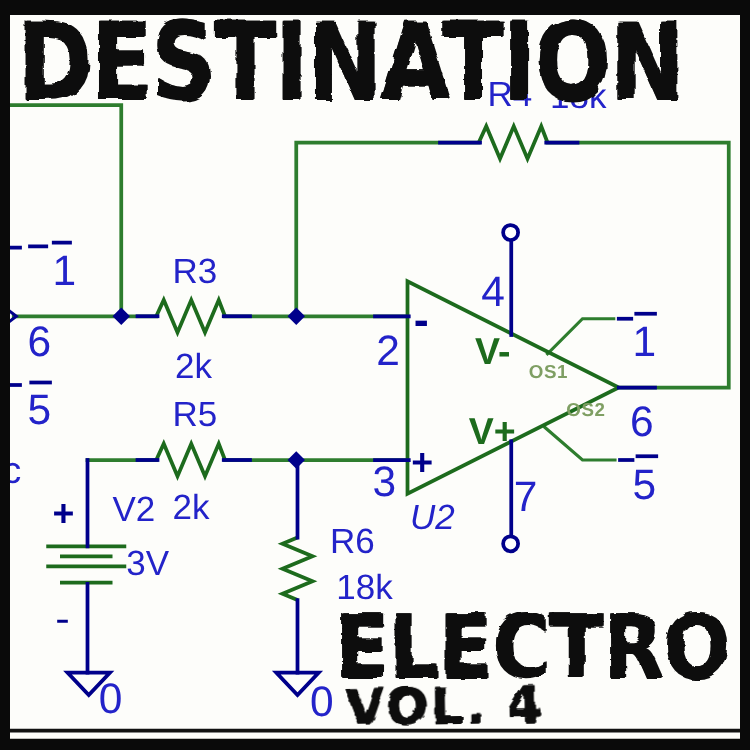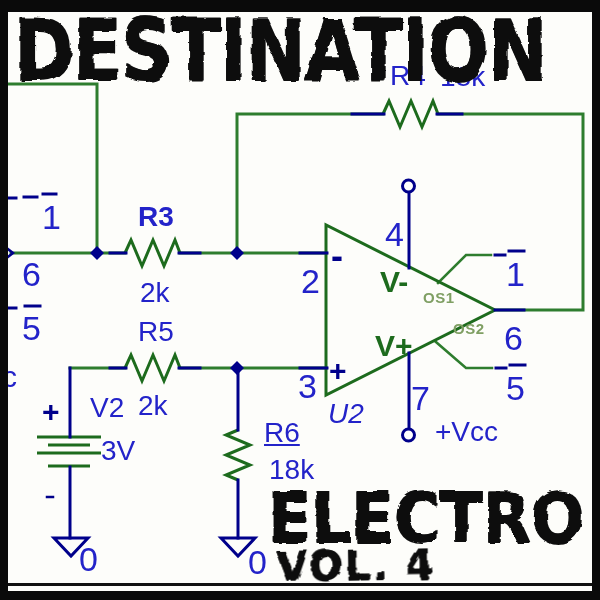--- a/index.html
+++ b/index.html
@@ -109,45 +109,44 @@
         <polygon points="97,246 104,253 97,260 90,253"></polygon>
         <polygon points="237,246 244,253 237,260 230,253"></polygon>
         <polygon points="237,361 244,368 237,375 230,368"></polygon>
       </g>
 
       <rect x="6" y="583" width="588" height="3" fill="#111"></rect>
     </svg>
 
     <span class="lbl fs28" style="left:390px; top:62px;">R4</span>
     <span class="lbl fs28" style="left:440px; top:63px;">18k</span>
-    <span class="lbl fs28" style="left:138px; top:203px;font-weight:bold;">R3</span>
+    <span class="lbl fs28" style="left:138px; top:203px;">R3</span>
     <span class="lbl fs28" style="left:140px; top:279px;">2k</span>
     <span class="lbl fs28" style="left:138px; top:318px;">R5</span>
     <span class="lbl fs28" style="left:138px; top:392px;">2k</span>
-    <span class="lbl fs28" style="left:264px; top:419px;text-decoration:underline;">R6</span>
+    <span class="lbl fs28" style="left:264px; top:419px;">R6</span>
     <span class="lbl fs28" style="left:269px; top:456px;">18k</span>
 
     <span class="lbl fs28" style="left:328px; top:400px;font-style:italic;">U2</span>
 
     <span class="lbl fs34" style="left:301px; top:264px;">2</span>
     <span class="lbl fs34" style="left:298px; top:369px;">3</span>
     <span class="lbl fs34" style="left:385px; top:217px;">4</span>
     <span class="lbl fs34" style="left:411px; top:381px;">7</span>
     <span class="lbl fs34" style="left:504px; top:321px;">6</span>
     <span class="lbl fs34" style="left:506px; top:257px;">1</span>
     <span class="lbl fs34" style="left:506px; top:371px;">5</span>
 
     <span class="lbl fs34 navy" style="left:331px; top:238px; font-size:36px;">-</span>
     <span class="lbl fs30 navy" style="left:329px; top:356px;">+</span>
     <span class="lbl fs30 green" style="left:380px; top:267px;">V-</span>
     <span class="lbl fs30 green" style="left:375px; top:331px;">V+</span>
     <span class="lbl os" style="left:423px; top:290px;">OS1</span>
     <span class="lbl os" style="left:425px; top:321px;margin-left:28px;">OS2</span>
 
-    <span class="lbl fs28" style="left:435px; top:418px;">+Vcc</span>
 
     <span class="lbl fs28" style="left:90px;  top:394px;">V2</span>
     <span class="lbl fs28" style="left:101px; top:437px;">3V</span>
     <span class="lbl fs30 navy" style="left:42px; top:397px;">+</span>
 
     <span class="lbl fs34" style="left:42px; top:200px;">1</span>
     <span class="lbl fs34" style="left:22px; top:257px;">6</span>
     <span class="lbl fs34" style="left:22px; top:311px;">5</span>
     <span class="lbl fs30" style="left:2px;  top:362px;">c</span>
 

